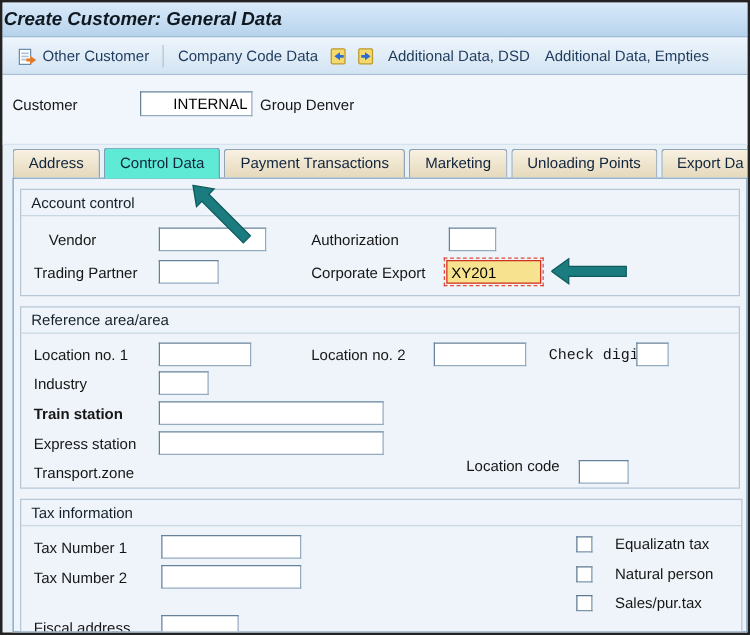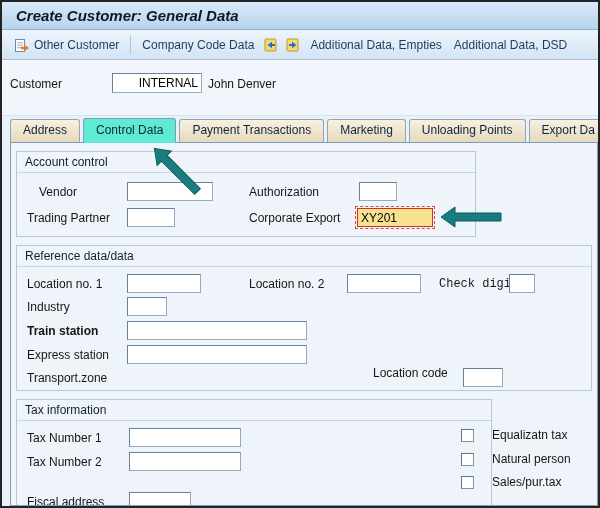--- a/index.html
+++ b/index.html
@@ -11,21 +11,21 @@
     border: 2px solid #232323;
     background: #e9f1f8;
     overflow: hidden;
   }
 
   
   .titlebar {
     position: absolute; top: 0; left: 0; right: 0; height: 28px;
     background: linear-gradient(to bottom, #d9eafa, #b6d3ec);
     border-bottom: 1px solid #8fb0cc;
-    display: flex; align-items: center; padding-left: 14px;
+    display: flex; align-items: center; padding-left: 1px;
   }
   .titlebar .title {
     font-weight: bold; font-style: italic; font-size: 15px; color: #101820;
   }
 
   
   .toolbar {
     position: absolute; top: 28px; left: 0; right: 0; height: 30px;
     background: linear-gradient(to bottom, #eef5fc, #d3e4f3);
     border-bottom: 1px solid #a7bfd6;
@@ -145,46 +145,46 @@
     </span>
     <span class="tb-iconbtn">
       <span class="tb-icon">
         <svg width="16" height="16" viewBox="0 0 16 16">
           <rect x="2" y="2" width="11" height="12" rx="1" fill="#f5d86e" stroke="#b99a30"></rect>
           <polygon points="11.5,8 7,4.8 7,6.9 4,6.9 4,9.1 7,9.1 7,11.2" fill="#2a6bd4"></polygon>
         </svg>
       </span>
     </span>
     <span class="tb-btn">
+      <span>Additional Data, DSD</span>
+    </span>
+    <span class="tb-btn">
       <span>Additional Data, Empties</span>
-    </span>
-    <span class="tb-btn">
-      <span>Additional Data, DSD</span>
     </span>
   </div>
 
   <div class="headerarea">
     <span class="label" style="left:8px; top:17px;">Customer</span>
     <input class="fld" style="left: 110px; top: 13px; width: 90px; height: 20px; text-align: right;" value="INTERNAL">
-    <span class="label" style="left:206px; top:17px;">John Denver</span>
+    <span class="label" style="left:206px; top:17px;">Group Denver</span>
   </div>
   <div class="hrule"></div>
 
   <div class="tabstrip">
     <div class="tab">Address</div>
     <div class="tab active">Control Data</div>
     <div class="tab">Payment Transactions</div>
     <div class="tab">Marketing</div>
     <div class="tab">Unloading Points</div>
     <div class="tab">Export Da</div>
   </div>
 
   <div class="panel">
 
-    <div class="groupbox" style="left:5px; top:8px; width:460px; height:86px;">
+    <div class="groupbox" style="left:5px; top:8px; width:576px; height:86px;">
       <div class="gb-title">Account control</div>
 
       <span class="label" style="left:22px; top:33px;">Vendor</span>
       <input class="fld" style="left: 110px; top: 30px; width: 86px;">
 
       <span class="label" style="left:232px; top:33px;">Authorization</span>
       <input class="fld" style="left: 342px; top: 30px; width: 38px;">
 
       <span class="label" style="left:10px; top:59px;">Trading Partner</span>
       <input class="fld" style="left: 110px; top: 56px; width: 48px;">
@@ -193,21 +193,21 @@
       <input class="fld highlight" style="left: 340px; top: 56px; width: 76px;" value="XY201">
 
       <div class="annot" style="left:424px; top:54px;">
         <svg width="62" height="22" viewBox="0 0 62 22">
           <polygon points="0,11 14,1 14,7 60,7 60,15 14,15 14,21" fill="#1a7c7e" stroke="#0e5a5c" stroke-width="1"></polygon>
         </svg>
       </div>
     </div>
 
     <div class="groupbox" style="left:5px; top:102px; width:576px; height:146px;">
-      <div class="gb-title">Reference data/data</div>
+      <div class="gb-title">Reference area/area</div>
 
       <span class="label" style="left:10px; top:31px;">Location no. 1</span>
       <input class="fld" style="left: 110px; top: 28px; width: 74px;">
 
       <span class="label" style="left:232px; top:31px;">Location no. 2</span>
       <input class="fld" style="left: 330px; top: 28px; width: 74px;">
 
       <span class="label" style="left:422px; top:31px;font-family:Liberation Mono, monospace;">Check digit</span>
       <input class="fld" style="left: 492px; top: 28px; width: 26px;">
 
@@ -218,21 +218,21 @@
       <input class="fld" style="left: 110px; top: 75px; width: 180px;">
 
       <span class="label" style="left:10px; top:102px;">Express station</span>
       <input class="fld" style="left: 110px; top: 99px; width: 180px;">
 
       <span class="label" style="left:10px; top:125px;">Transport.zone</span>
       <span class="label" style="left:356px; top:120px;">Location code</span>
       <input class="fld" style="left: 446px; top: 122px; width: 40px;">
     </div>
 
-    <div class="groupbox" style="left:5px; top:256px; width:476px; height:108px;">
+    <div class="groupbox" style="left:5px; top:256px; width:578px; height:108px;">
       <div class="gb-title">Tax information</div>
 
       <span class="label" style="left:10px; top:31px;">Tax Number 1</span>
       <input class="fld" style="left: 112px; top: 28px; width: 112px;">
 
       <span class="label" style="left:10px; top:55px;">Tax Number 2</span>
       <input class="fld" style="left: 112px; top: 52px; width: 112px;">
 
       <div class="cbrow" style="left:444px; top:28px;">
         <span class="cbbox"></span>

